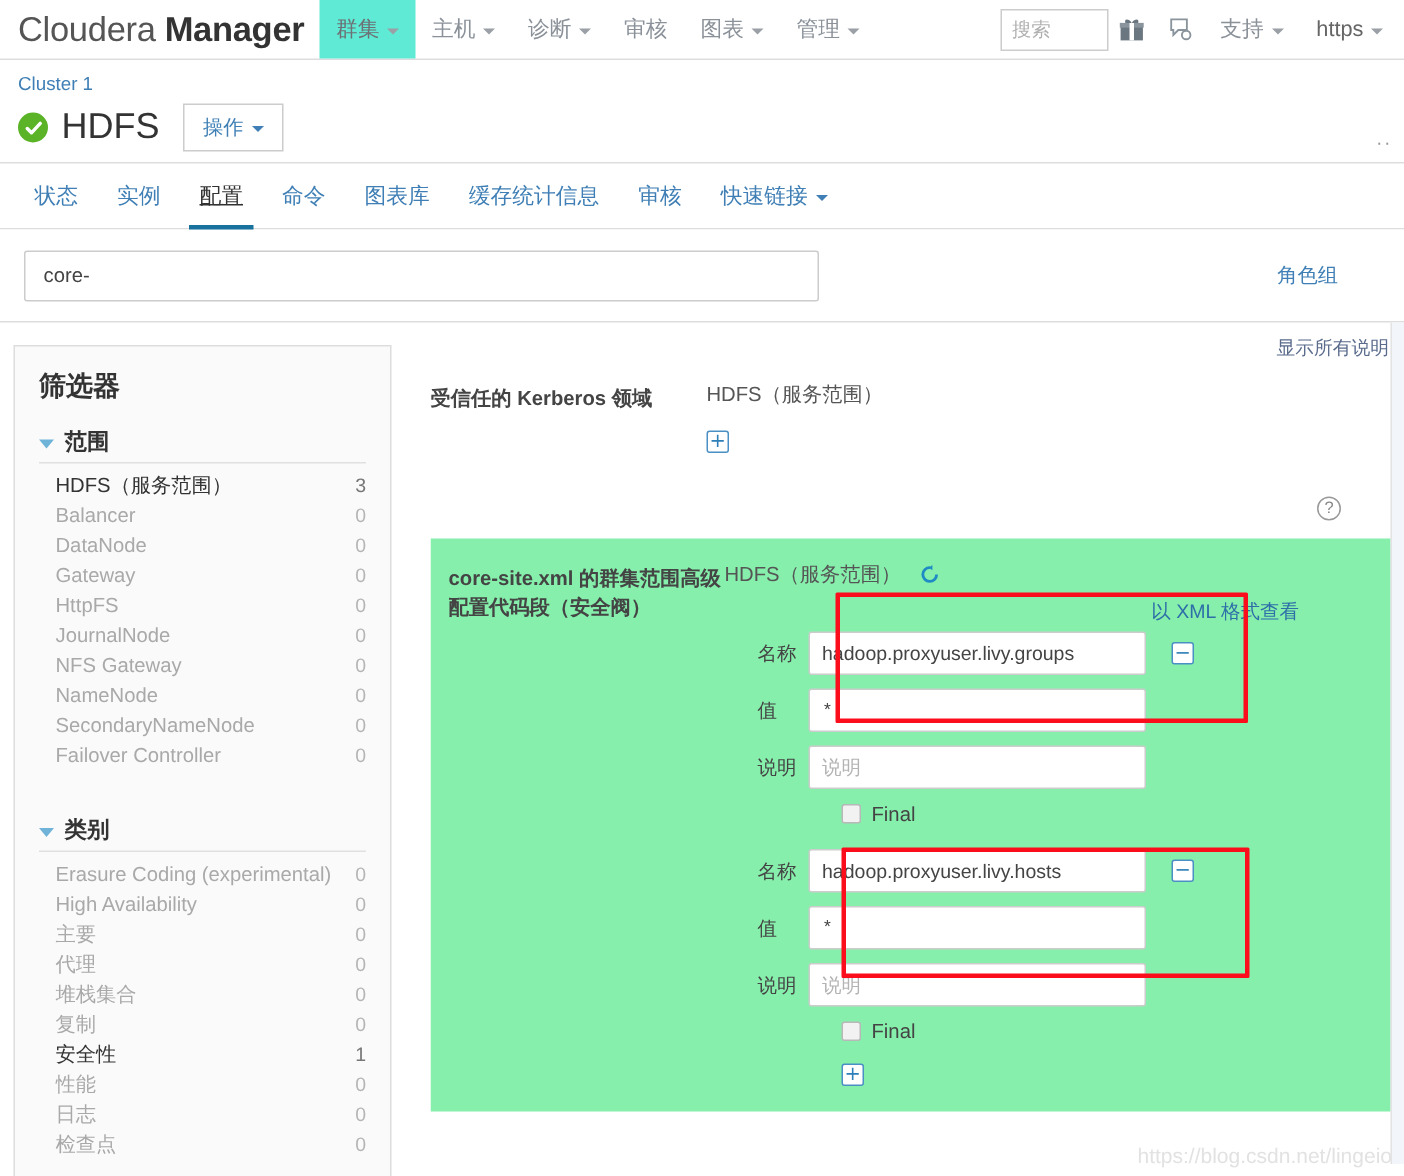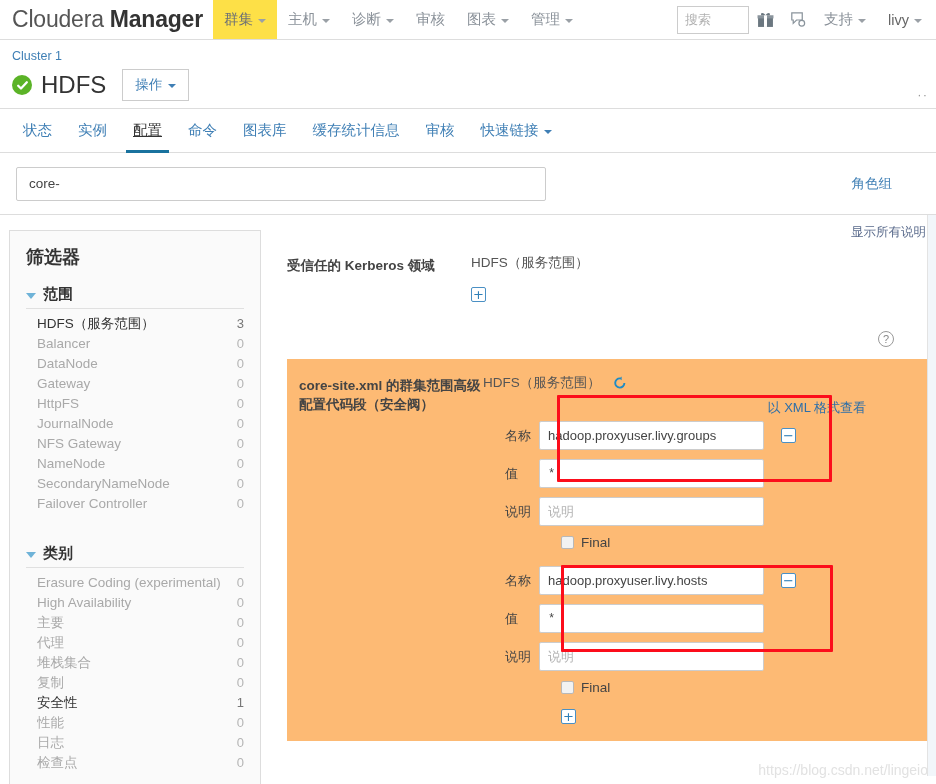--- a/index.html
+++ b/index.html
@@ -34,21 +34,21 @@
   #brand .b-bold { font-weight: bold; color: #333; margin-left: 6px; }
 
   .navitem {
     display: flex; align-items: center;
     padding: 0 11px;
     font-size: 14.5px;
     color: #8a9199;
     white-space: nowrap;
     cursor: pointer;
   }
-  .navitem.active { background: #fde047; color: #6d7075; }
+  .navitem.active { background: #5eead4; color: #6d7075; }
   .caret {
     display: inline-block;
     width: 0; height: 0;
     border-left: 4px solid transparent;
     border-right: 4px solid transparent;
     border-top: 4px solid #9aa0a6;
     margin-left: 5px;
     position: relative; top: 1px;
   }
   #nav-spacer { flex: 1; }
@@ -247,21 +247,21 @@
   #showall-link {
     text-align: right;
     font-size: 12.5px;
     color: #5a6b8c;
     padding-right: 10px;
     cursor: pointer;
     line-height: 18px;
   }
 
   .cfg-block { position: relative; padding: 12px 0 0 0; }
-  .cfg-block.shaded { background: #fdba74; }
+  .cfg-block.shaded { background: #86efac; }
 
   .cfg-row { display: flex; }
   .cfg-label {
     width: 184px; flex: none;
     font-size: 13.5px;
     font-weight: bold;
     color: #444;
     line-height: 19px;
     padding-top: 3px;
   }
@@ -431,21 +431,21 @@
       <path d="M4 1.5 H15 V9 H9 L5.5 12.5 V9 H4 Z" fill="none" stroke="#8a949c" stroke-width="1.3"></path>
       <circle cx="14.5" cy="12.5" r="3" fill="none" stroke="#8a949c" stroke-width="1.3"></circle>
     </svg>
   </div>
 
   <div class="navitem">
     <span>支持</span>
     <i class="caret"></i>
   </div>
   <div class="navitem" style="padding-right:14px;color:#666;">
-    <span>livy</span>
+    <span>https</span>
     <i class="caret"></i>
   </div>
 </div>
 
 <div id="svc-header">
   <div id="breadcrumb">Cluster 1</div>
   <div id="svc-row">
     <span id="svc-status-icon">
       <svg width="13" height="13" viewBox="0 0 12 12" aria-hidden="true">
         <path d="M2 6.2 L4.6 8.8 L10 3" fill="none" stroke="#ffffff" stroke-width="2.1" stroke-linecap="round" stroke-linejoin="round"></path>

